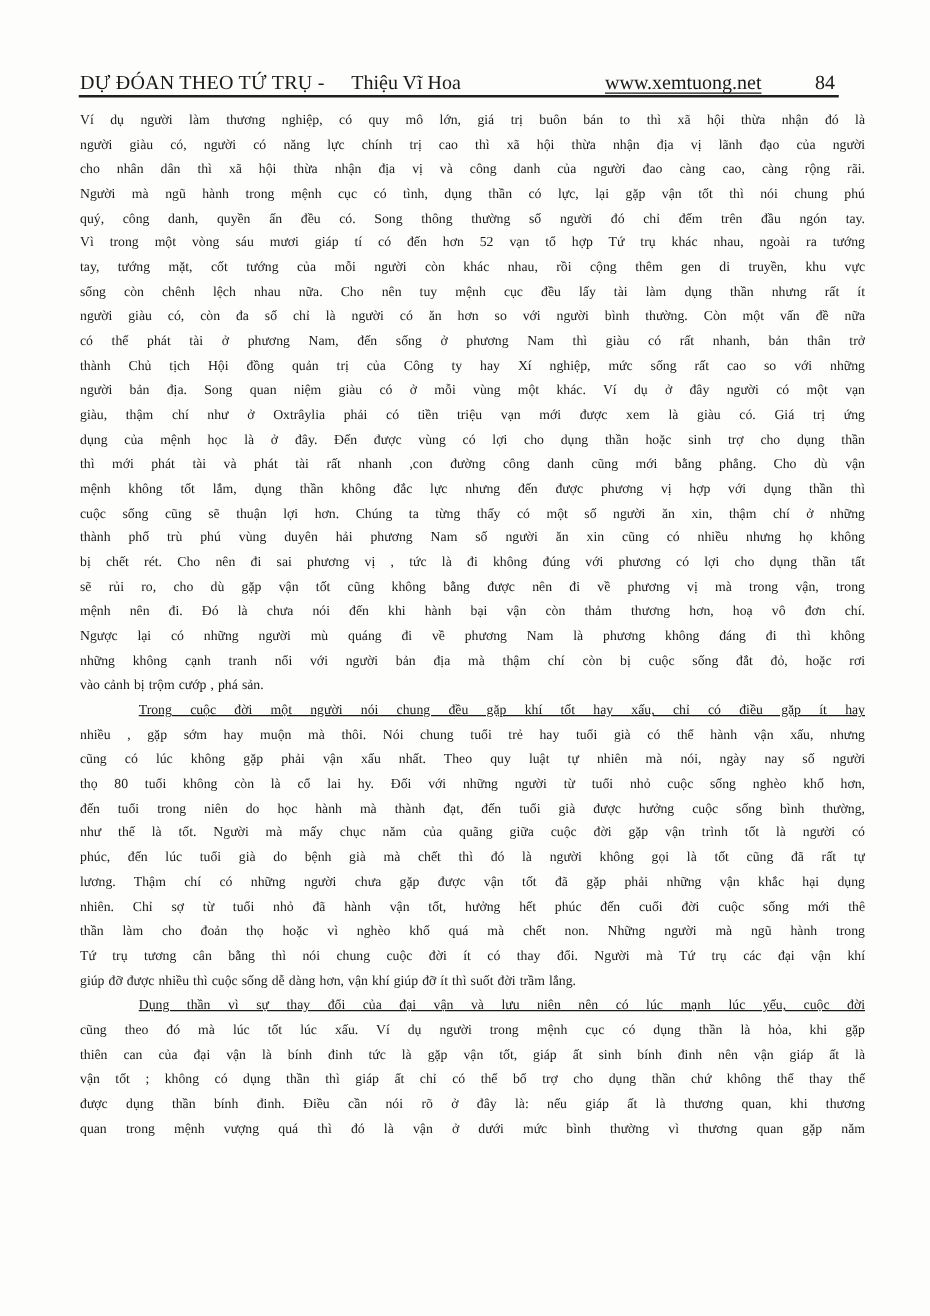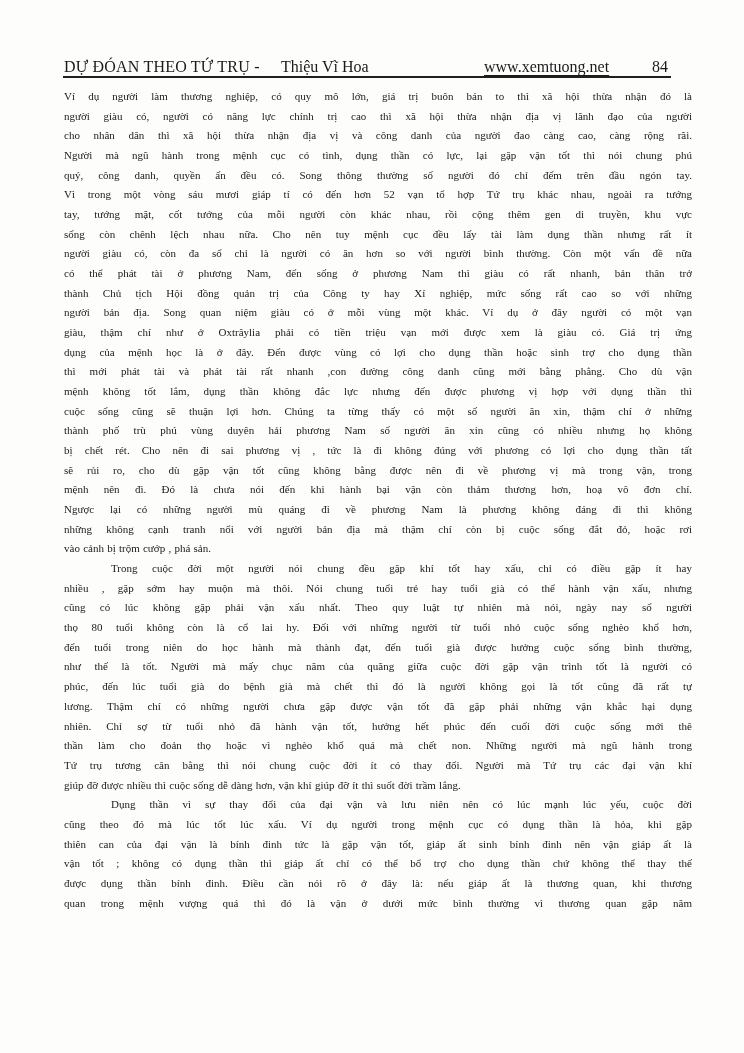--- a/index.html
+++ b/index.html
@@ -28,21 +28,21 @@
     line-height: 19.68px;
   }
   .line {
     height: 19.68px;
     overflow: hidden;
     text-align: justify;
     text-align-last: justify;
     word-spacing: 0.5px;
   }
   .line.last { text-align-last: left; }
-  .line.indent { text-indent: 47px; }
+  .line.indent { text-indent: 47px; text-decoration: underline; }
 </style>
 </head>
 <body>
 
 <div class="page">
 
   <div class="header">
     <span class="title">DỰ ĐÓAN THEO TỨ TRỤ -</span>
     <span class="author">Thiệu Vĩ  Hoa</span>
     <span class="site">www.xemtuong.net</span>

